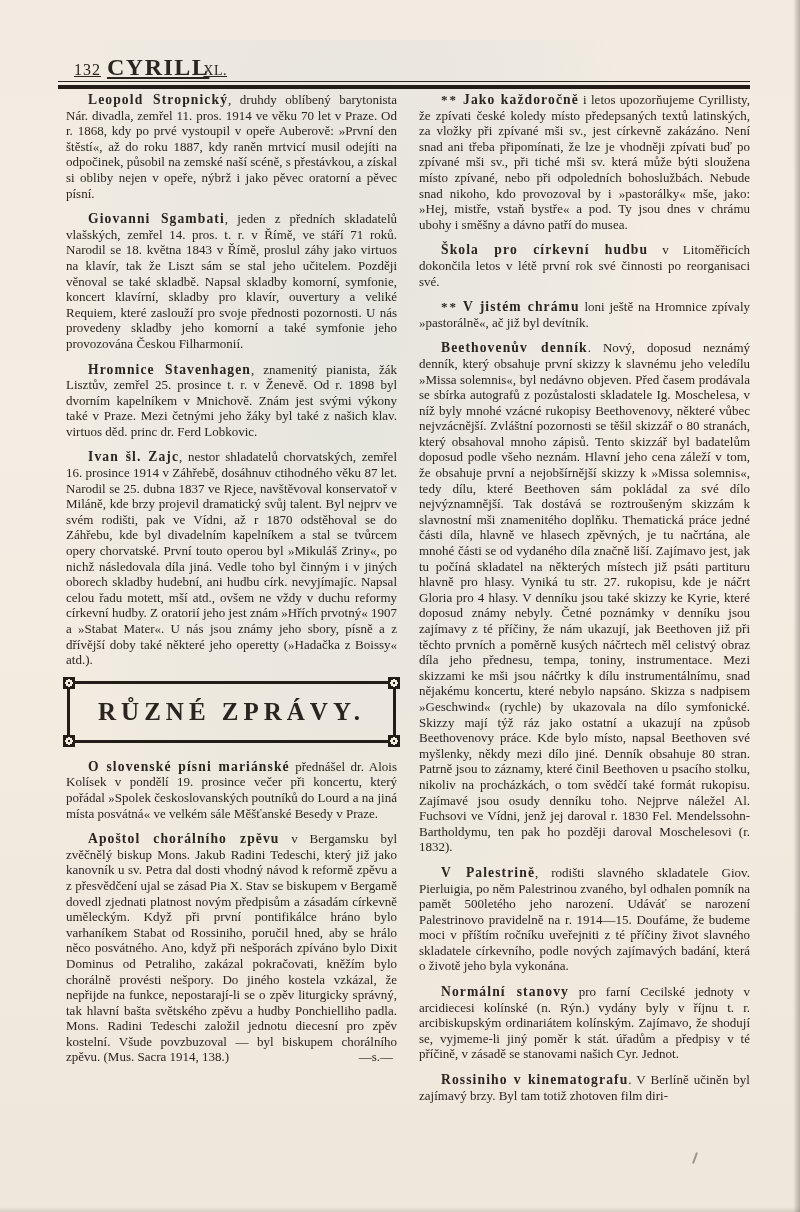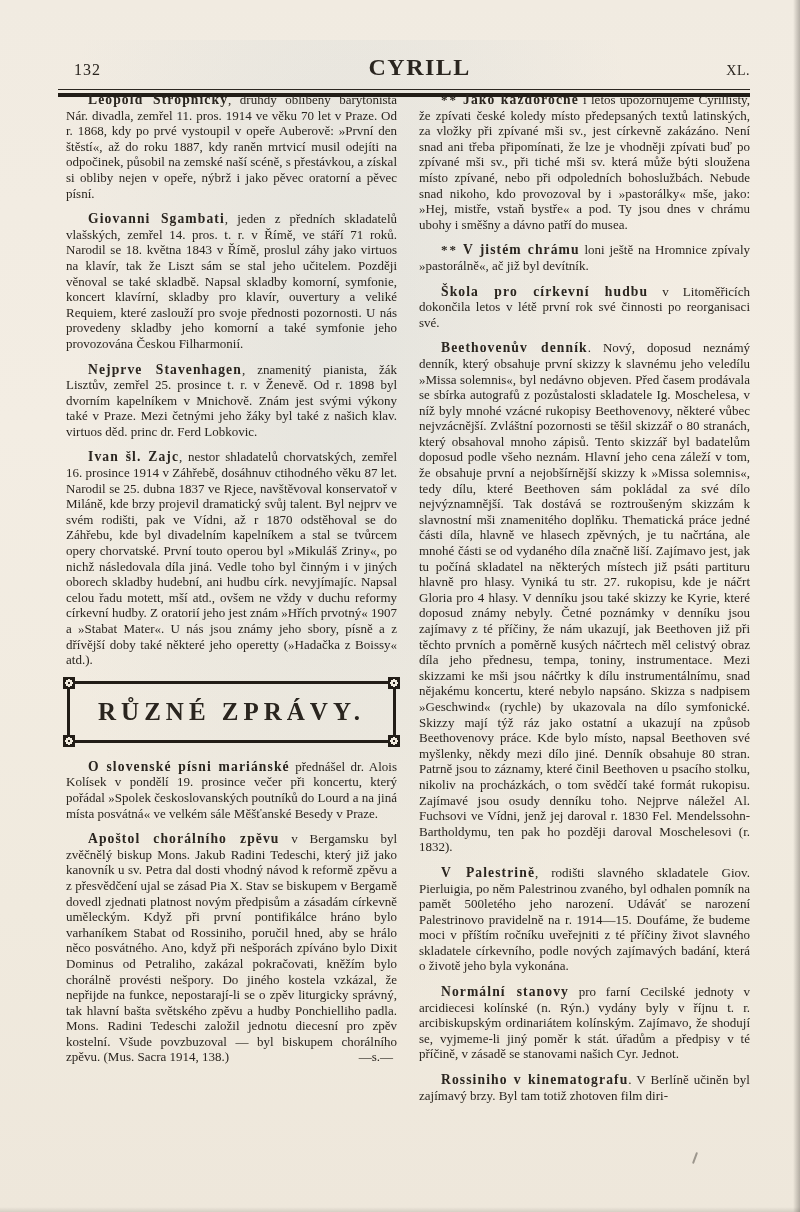--- a/index.html
+++ b/index.html
@@ -28,22 +28,22 @@
     background:linear-gradient(180deg,rgba(40,35,30,0) 0%,rgba(40,35,30,0.12) 100%);
   }
   .pen-mark{
     position:absolute;left:694px;top:1152px;width:2px;height:12px;
     background:rgba(90,84,76,0.55);transform:rotate(20deg);border-radius:1px;
   }
 
   
   .header{position:absolute;left:58px;top:54px;width:692px;}
   .header-row{
-    display:flex;justify-content:space-between;align-items:baseline;
-    border-bottom:1.5px solid #2b2620;padding-bottom:8px;
+    display:flex;justify-content:flex-start;align-items:baseline;
+    border-bottom:1.5px solid #2b2620;padding-bottom:0;text-decoration:underline;
   }
   .page-num{font-size:16px;letter-spacing:1px;padding-left:16px;}
   .journal-title{font-size:24px;font-weight:bold;letter-spacing:1.5px;transform:translateX(6px);}
   .issue{font-size:14px;letter-spacing:0.5px;}
   .thick-rule{height:4px;background:#221d17;margin-top:3px;}
 
   
   .columns{position:absolute;left:66px;top:92px;width:684px;display:flex;gap:22px;}
   .col{width:337px;font-size:13px;line-height:15.6px;text-align:justify;}
   .para{margin:0 0 10px 0;text-indent:22px;}
@@ -84,21 +84,21 @@
 
   <div class="columns">
 
     <div class="col">
       <div>
 
           <p class="para"><span class="lead">Leopold Stropnický</span><span>, druhdy oblíbený barytonista Nár. divadla, zemřel 11. pros. 1914 ve věku 70 let v Praze. Od r. 1868, kdy po prvé vystoupil v opeře Auberově: »První den štěstí«, až do roku 1887, kdy raněn mrtvicí musil odejíti na odpočinek, působil na zemské naší scéně, s přestávkou, a získal si obliby nejen v opeře, nýbrž i jako pěvec oratorní a pěvec písní.</span></p>
 
           <p class="para"><span class="lead">Giovanni Sgambati</span><span>, jeden z předních skladatelů vlašských, zemřel 14. pros. t. r. v Římě, ve stáří 71 roků. Narodil se 18. května 1843 v Římě, proslul záhy jako virtuos na klavír, tak že Liszt sám se stal jeho učitelem. Později věnoval se také skladbě. Napsal skladby komorní, symfonie, koncert klavírní, skladby pro klavír, ouvertury a veliké Requiem, které zaslouží pro svoje přednosti pozornosti. U nás provedeny skladby jeho komorní a také symfonie jeho provozována Českou Filharmonií.</span></p>
 
-          <p class="para"><span class="lead">Nejprve Stavenhagen</span><span>, znamenitý pianista, žák Lisztův, zemřel 25. prosince t. r. v Ženevě. Od r. 1898 byl dvorním kapelníkem v Mnichově. Znám jest svými výkony také v Praze. Mezi četnými jeho žáky byl také z našich klav. virtuos děd. princ dr. Ferd Lobkovic.</span></p>
+          <p class="para"><span class="lead">Hromnice Stavenhagen</span><span>, znamenitý pianista, žák Lisztův, zemřel 25. prosince t. r. v Ženevě. Od r. 1898 byl dvorním kapelníkem v Mnichově. Znám jest svými výkony také v Praze. Mezi četnými jeho žáky byl také z našich klav. virtuos děd. princ dr. Ferd Lobkovic.</span></p>
 
           <p class="para"><span class="lead">Ivan šl. Zajc</span><span>, nestor shladatelů chorvatských, zemřel 16. prosince 1914 v Záhřebě, dosáhnuv ctihodného věku 87 let. Narodil se 25. dubna 1837 ve Rjece, navštěvoval konservatoř v Miláně, kde brzy projevil dramatický svůj talent. Byl nejprv ve svém rodišti, pak ve Vídni, až r 1870 odstěhoval se do Záhřebu, kde byl divadelním kapelníkem a stal se tvůrcem opery chorvatské. První touto operou byl »Mikuláš Zriny«, po nichž následovala díla jiná. Vedle toho byl činným i v jiných oborech skladby hudební, ani hudbu círk. nevyjímajíc. Napsal celou řadu motett, mší atd., ovšem ne vždy v duchu reformy církevní hudby. Z oratorií jeho jest znám »Hřích prvotný« 1907 a »Stabat Mater«. U nás jsou známy jeho sbory, písně a z dřívější doby také některé jeho operetty (»Hadačka z Boissy« atd.).</span></p>
         </div>
 
       <div class="section-box">
         <span class="corner tl"></span>
         <span class="corner tr"></span>
         <span class="corner bl"></span>
         <span class="corner br"></span>
         <span class="box-title">RŮZNÉ ZPRÁVY.</span>
@@ -110,23 +110,23 @@
 
           <p class="para"><span class="lead">Apoštol chorálního zpěvu</span><span> v Bergamsku byl zvěčnělý biskup Mons. Jakub Radini Tedeschi, který již jako kanovník u sv. Petra dal dosti vhodný návod k reformě zpěvu a z přesvědčení ujal se zásad Pia X. Stav se biskupem v Bergamě dovedl zjednati platnost novým předpisům a zásadám církevně uměleckým. Když při první pontifikálce hráno bylo varhaníkem Stabat od Rossiniho, poručil hned, aby se hrálo něco posvátného. Ano, když při nešporách zpíváno bylo Dixit Dominus od Petraliho, zakázal pokračovati, kněžím bylo chorálně provésti nešpory. Do jiného kostela vzkázal, že nepřijde na funkce, nepostarají-li se o zpěv liturgicky správný, tak hlavní bašta světského zpěvu a hudby Ponchielliho padla. Mons. Radini Tedeschi založil jednotu diecesní pro zpěv kostelní. Všude povzbuzoval — byl biskupem chorálního zpěvu. (Mus. Sacra 1914, 138.)</span><span class="sig">—s.—</span></p>
         </div>
     </div>
 
     <div class="col">
       <div>
 
           <p class="para"><span class="prefix">**</span><span class="lead">Jako každoročně</span><span> i letos upozorňujeme Cyrillisty, že zpívati české koledy místo předepsaných textů latinských, za vložky při zpívané mši sv., jest církevně zakázáno. Není snad ani třeba připomínati, že lze je vhodněji zpívati buď po zpívané mši sv., při tiché mši sv. která může býti sloužena místo zpívané, nebo při odpoledních bohoslužbách. Nebude snad nikoho, kdo provozoval by i »pastorálky« mše, jako: »Hej, mistře, vstaň bystře« a pod. Ty jsou dnes v chrámu ubohy i směšny a dávno patří do musea.</span></p>
 
+          <p class="para"><span class="lead">Škola pro církevní hudbu</span><span> v Litoměřicích dokončila letos v létě první rok své činnosti po reorganisaci své.</span></p>
+
           <p class="para"><span class="prefix">**</span><span class="lead">V jistém chrámu</span><span> loni ještě na Hromnice zpívaly »pastorálně«, ač již byl devítník.</span></p>
-
-          <p class="para"><span class="lead">Škola pro církevní hudbu</span><span> v Litoměřicích dokončila letos v létě první rok své činnosti po reorganisaci své.</span></p>
 
           <p class="para"><span class="lead">Beethovenův denník</span><span>. Nový, doposud neznámý denník, který obsahuje první skizzy k slavnému jeho veledílu »Missa solemnis«, byl nedávno objeven. Před časem prodávala se sbírka autografů z pozůstalosti skladatele Ig. Moschelesa, v níž byly mnohé vzácné rukopisy Beethovenovy, některé vůbec nejvzácnější. Zvláštní pozornosti se těšil skizzář o 80 stranách, který obsahoval mnoho zápisů. Tento skizzář byl badatelům doposud podle všeho neznám. Hlavní jeho cena záleží v tom, že obsahuje první a nejobšírnější skizzy k »Missa solemnis«, tedy dílu, které Beethoven sám pokládal za své dílo nejvýznamnější. Tak dostává se roztroušeným skizzám k slavnostní mši znamenitého doplňku. Thematická práce jedné části díla, hlavně ve hlasech zpěvných, je tu načrtána, ale mnohé části se od vydaného díla značně liší. Zajímavo jest, jak tu počíná skladatel na některých místech již psáti partituru hlavně pro hlasy. Vyniká tu str. 27. rukopisu, kde je náčrt Gloria pro 4 hlasy. V denníku jsou také skizzy ke Kyrie, které doposud známy nebyly. Četné poznámky v denníku jsou zajímavy z té příčiny, že nám ukazují, jak Beethoven již při těchto prvních a poměrně kusých náčrtech měl celistvý obraz díla jeho přednesu, tempa, toniny, instrumentace. Mezi skizzami ke mši jsou náčrtky k dílu instrumentálnímu, snad nějakému koncertu, které nebylo napsáno. Skizza s nadpisem »Geschwind« (rychle) by ukazovala na dílo symfonické. Skizzy mají týž ráz jako ostatní a ukazují na způsob Beethovenovy práce. Kde bylo místo, napsal Beethoven své myšlenky, někdy mezi dílo jiné. Denník obsahuje 80 stran. Patrně jsou to záznamy, které činil Beethoven u psacího stolku, nikoliv na procházkách, o tom svědčí také formát rukopisu. Zajímavé jsou osudy denníku toho. Nejprve náležel Al. Fuchsovi ve Vídni, jenž jej daroval r. 1830 Fel. Mendelssohn-Bartholdymu, ten pak ho později daroval Moschelesovi (r. 1832).</span></p>
 
           <p class="para"><span class="lead">V Palestrině</span><span>, rodišti slavného skladatele Giov. Pierluigia, po něm Palestrinou zvaného, byl odhalen pomník na pamět 500letého jeho narození. Udáváť se narození Palestrinovo pravidelně na r. 1914—15. Doufáme, že budeme moci v příštím ročníku uveřejniti z té příčiny život slavného skladatele církevního, podle nových zajímavých badání, která o životě jeho byla vykonána.</span></p>
 
           <p class="para"><span class="lead">Normální stanovy</span><span> pro farní Cecilské jednoty v arcidiecesi kolínské (n. Rýn.) vydány byly v říjnu t. r. arcibiskupským ordinariátem kolínským. Zajímavo, že shodují se, vyjmeme-li jiný poměr k stát. úřadům a předpisy v té příčině, v zásadě se stanovami našich Cyr. Jednot.</span></p>
 
           <p class="para"><span class="lead">Rossiniho v kinematografu</span><span>. V Berlíně učiněn byl zajímavý brzy. Byl tam totiž zhotoven film diri-</span></p>
         </div>
     </div>

